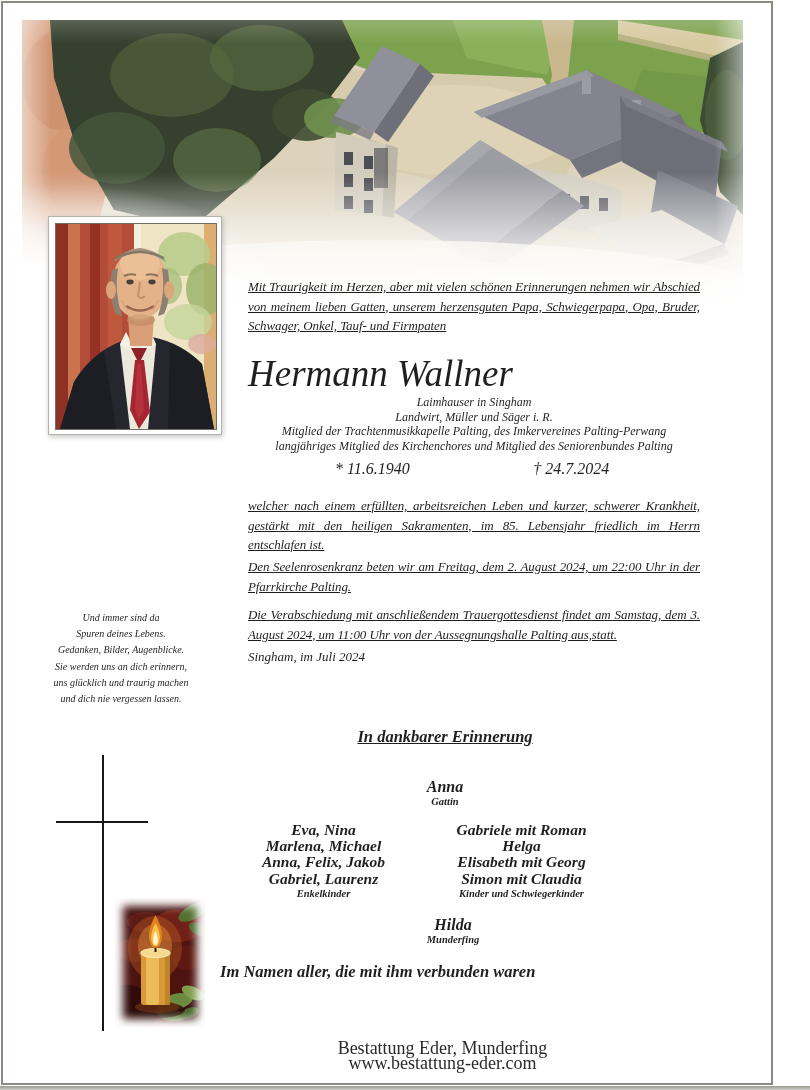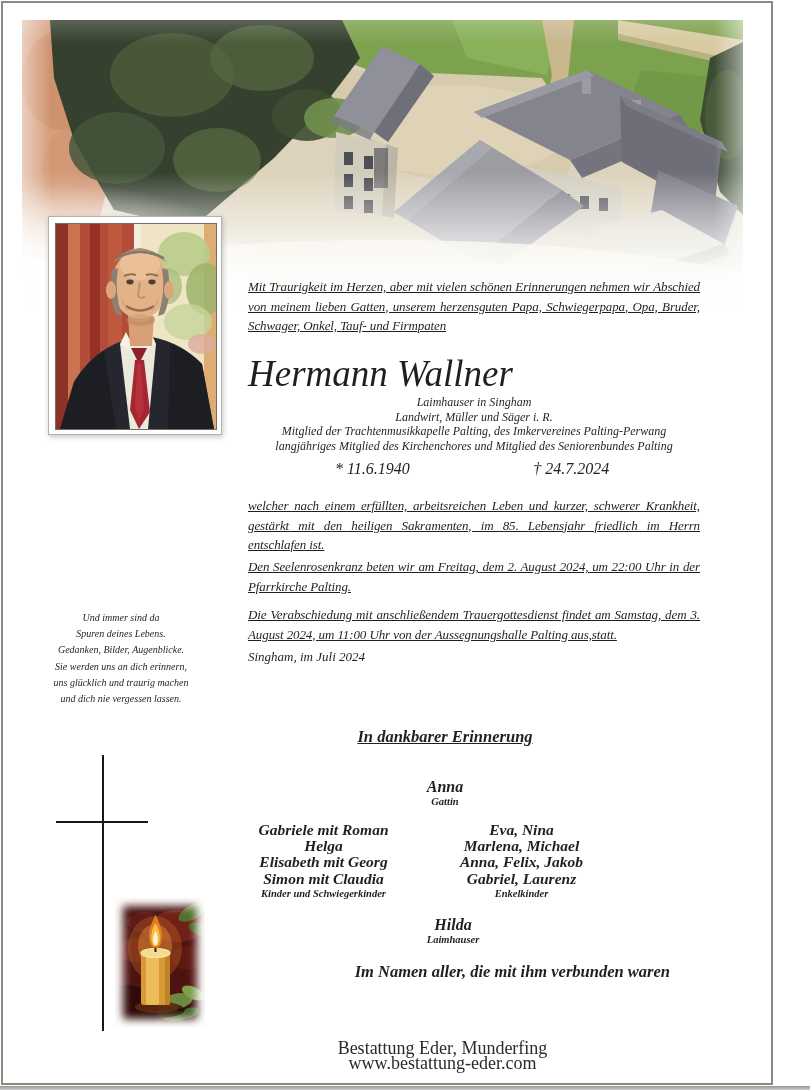--- a/index.html
+++ b/index.html
@@ -67,21 +67,21 @@
   .mem-heading{left:220px;top:727px;width:450px;text-align:center;
     font-style:italic;font-weight:bold;font-size:16.5px;text-decoration:underline;}
   .mourner-block{width:450px;text-align:center;font-style:italic;}
   .wife{left:220px;top:778px;}
   .sister{left:228px;top:909px;margin-top:7px;}
   .m-name{font-weight:bold;font-size:16px;line-height:17px;}
   .m-rel{font-weight:600;font-size:10.5px;line-height:12px;margin-top:1px;}
   .names-grid{left:220px;top:822px;width:450px;display:grid;grid-template-columns:46% 42%;}
   .names-col{text-align:center;font-style:italic;}
   .names-col .n{font-weight:bold;font-size:15.5px;line-height:16.2px;white-space:nowrap;}
-  .closing{left:220px;top:962px;width:450px;text-align:right;
+  .closing{left:220px;top:962px;width:450px;text-align:left;
     font-style:italic;font-weight:bold;font-size:16.5px;}
   .footer{left:260px;top:1041px;width:365px;text-align:center;
     font-size:18px;line-height:14.5px;color:#2a2a2a;}
   
   .cross-v{left:102px;top:755px;width:2px;height:276px;background:#171717;}
   .cross-h{left:56px;top:821px;width:92px;height:2px;background:#171717;}
   
   .candle{left:115px;top:898px;width:90px;height:129px;}
   .candle svg{display:block;width:100%;height:100%;}
   .candle .feather{position:absolute;inset:0;box-shadow:inset 0 0 9px 8px #fff;}
@@ -240,38 +240,38 @@
 
 <div class="abs mem-heading">In dankbarer Erinnerung</div>
 
 <div class="abs mourner-block wife">
   <div class="m-name">Anna</div>
   <div class="m-rel">Gattin</div>
 </div>
 
 <div class="abs names-grid">
   <div class="names-col">
+    <div class="n">Eva, Nina</div>
+    <div class="n">Marlena, Michael</div>
+    <div class="n">Anna, Felix, Jakob</div>
+    <div class="n">Gabriel, Laurenz</div>
+    <div class="m-rel">Enkelkinder</div>
+  </div>
+  <div class="names-col">
     <div class="n">Gabriele mit Roman</div>
     <div class="n">Helga</div>
     <div class="n">Elisabeth mit Georg</div>
     <div class="n">Simon mit Claudia</div>
     <div class="m-rel">Kinder und Schwiegerkinder</div>
   </div>
-  <div class="names-col">
-    <div class="n">Eva, Nina</div>
-    <div class="n">Marlena, Michael</div>
-    <div class="n">Anna, Felix, Jakob</div>
-    <div class="n">Gabriel, Laurenz</div>
-    <div class="m-rel">Enkelkinder</div>
-  </div>
 </div>
 
 <div class="abs mourner-block sister">
   <div class="m-name">Hilda</div>
-  <div class="m-rel">Laimhauser</div>
+  <div class="m-rel">Munderfing</div>
 </div>
 
 <div class="abs closing">Im Namen aller, die mit ihm verbunden waren</div>
 
 <div class="abs cross-v"></div>
 <div class="abs cross-h"></div>
 
 <div class="abs candle">
   <svg viewBox="0 0 90 129" preserveAspectRatio="none">
     <rect width="90" height="129" fill="#4e1311"></rect>

